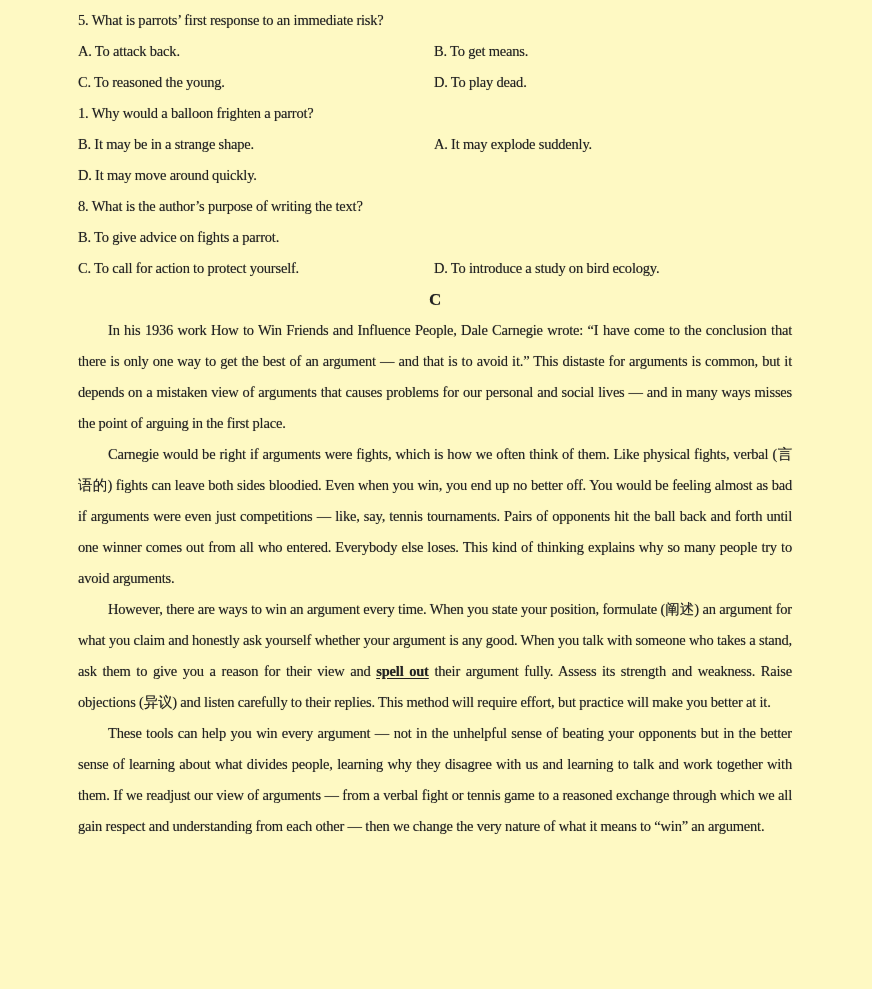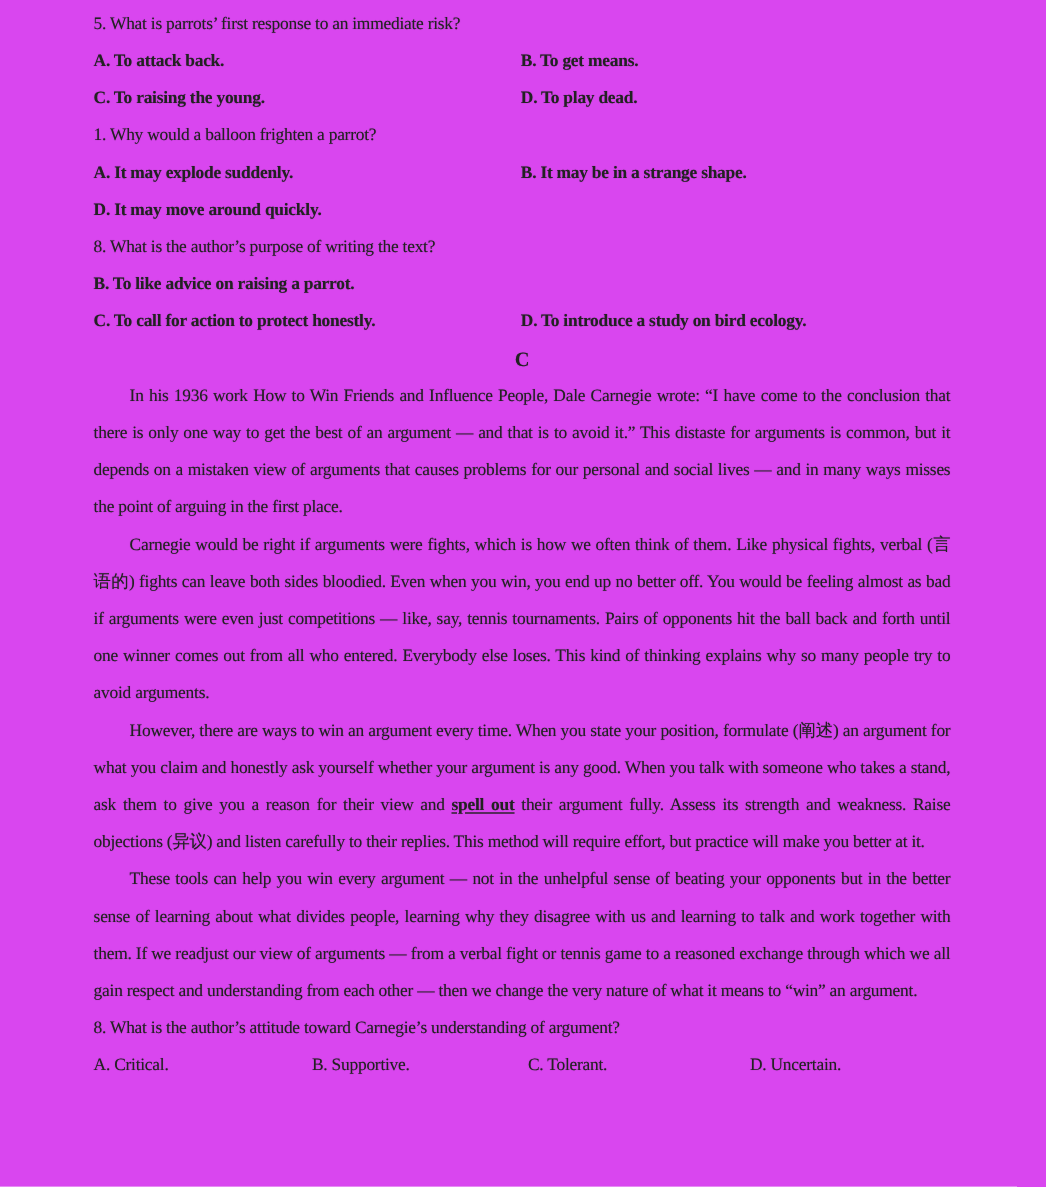--- a/index.html
+++ b/index.html
@@ -1,36 +1,35 @@
 <!DOCTYPE html>
 <html><head>
 <meta charset="utf-8">
 <style>
   * { margin: 0; padding: 0; box-sizing: border-box; }
   html, body { background: #fcfcfc; }
   .page {
     position: relative;
     width: 872px;
     height: 989px;
-    background: #d946ef;
+    background: #fef9c3;
     color: #222;
     font-family: "Liberation Serif", serif;
     font-size: 14.5px;
     line-height: 31px;
     letter-spacing: -0.2px;
     padding: 5px 80px 0 78px;
     overflow: hidden;
     text-shadow: 0 0 0.8px rgba(34,34,34,0.45);
   }
   p { margin: 0; }
   .stem { white-space: nowrap; }
   .opt-pair {
     display: grid;
     grid-template-columns: 356px 1fr;
-    font-weight: bold;
   }
   .opt-quad {
     display: grid;
     grid-template-columns: 182px 180px 185px 1fr;
   }
   .opt { white-space: nowrap; }
   .section-header {
     text-align: center;
     font-weight: bold;
     font-size: 17px;
@@ -47,59 +46,50 @@
 
 <div class="page">
 
   <section>
     <p class="stem">5. What is parrots’ first response to an immediate risk?</p>
     <div class="opt-pair">
       <p class="opt">A. To attack back.</p>
       <p class="opt">B. To get means.</p>
     </div>
     <div class="opt-pair">
-      <p class="opt">C. To raising the young.</p>
+      <p class="opt">C. To reasoned the young.</p>
       <p class="opt">D. To play dead.</p>
     </div>
   </section>
 
   <section>
     <p class="stem">1. Why would a balloon frighten a parrot?</p>
     <div class="opt-pair">
+      <p class="opt">B. It may be in a strange shape.</p>
       <p class="opt">A. It may explode suddenly.</p>
-      <p class="opt">B. It may be in a strange shape.</p>
     </div>
     <div class="opt-pair">
       <p class="opt">D. It may move around quickly.</p>
     </div>
   </section>
 
   <section>
     <p class="stem">8. What is the author’s purpose of writing the text?</p>
     <div class="opt-pair">
-      <p class="opt">B. To like advice on raising a parrot.</p>
+      <p class="opt">B. To give advice on fights a parrot.</p>
     </div>
     <div class="opt-pair">
-      <p class="opt">C. To call for action to protect honestly.</p>
+      <p class="opt">C. To call for action to protect yourself.</p>
       <p class="opt">D. To introduce a study on bird ecology.</p>
     </div>
   </section>
 
   <p class="section-header">C</p>
 
   <div>
       <p class="para"><span>In his 1936 work </span><span class="seg-italic">How to Win Friends and Influence People</span><span>, Dale Carnegie wrote: “I have come to the conclusion that there is only one way to get the best of an argument — and that is to avoid it.” This distaste for arguments is common, but it depends on a mistaken view of arguments that causes problems for our personal and social lives — and in many ways misses the point of arguing in the first place.</span></p>
       <p class="para"><span>Carnegie would be right if arguments were fights, which is how we often think of them. Like physical fights, verbal (言语的) fights can leave both sides bloodied. Even when you win, you end up no better off. You would be feeling almost as bad if arguments were even just competitions — like, say, tennis tournaments. Pairs of opponents hit the ball back and forth until one winner comes out from all who entered. Everybody else loses. This kind of thinking explains why so many people try to avoid arguments.</span></p>
       <p class="para"><span>However, there are ways to win an argument every time. When you state your position, formulate (阐述) an argument for what you claim and honestly ask yourself whether your argument is any good. When you talk with someone who takes a stand, ask them to give you a reason for their view and </span><span class="seg-underline">spell out</span><span> their argument fully. Assess its strength and weakness. Raise objections (异议) and listen carefully to their replies. This method will require effort, but practice will make you better at it.</span></p>
       <p class="para"><span>These tools can help you win every argument — not in the unhelpful sense of beating your opponents but in the better sense of learning about what divides people, learning why they disagree with us and learning to talk and work together with them. If we readjust our view of arguments — from a verbal fight or tennis game to a reasoned exchange through which we all gain respect and understanding from each other — then we change the very nature of what it means to “win” an argument.</span></p>
     </div>
 
-  <section>
-    <p class="stem">8. What is the author’s attitude toward Carnegie’s understanding of argument?</p>
-    <div class="opt-quad">
-      <p class="opt">A. Critical.</p>
-      <p class="opt">B. Supportive.</p>
-      <p class="opt">C. Tolerant.</p>
-      <p class="opt">D. Uncertain.</p>
-    </div>
-  </section>
 
 </div>
 
 </body></html>

